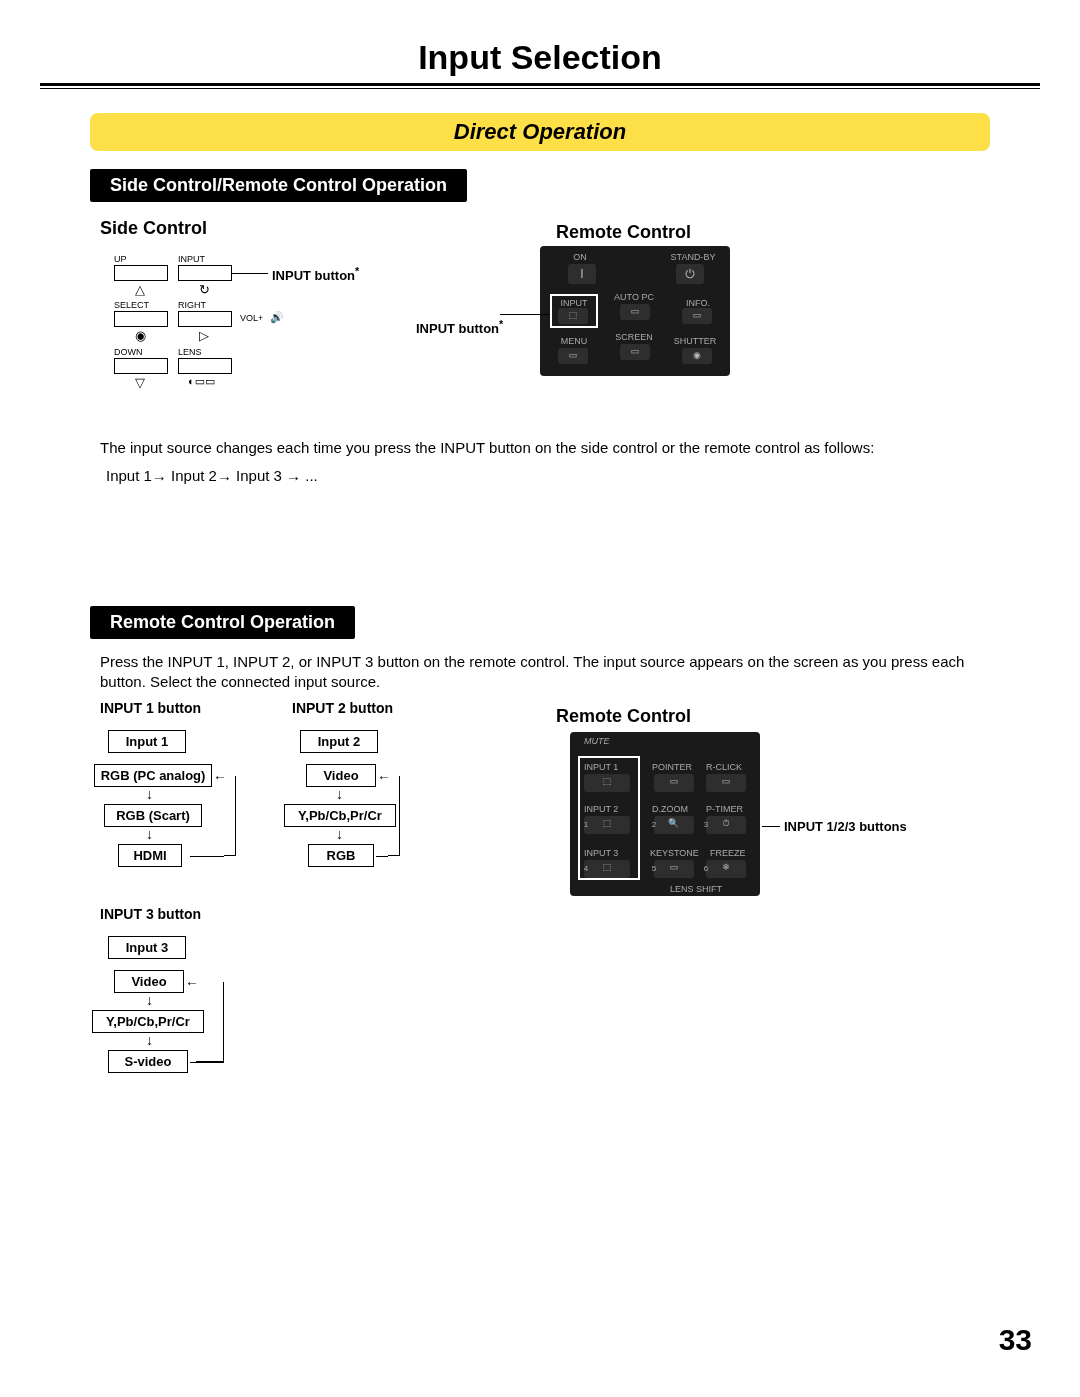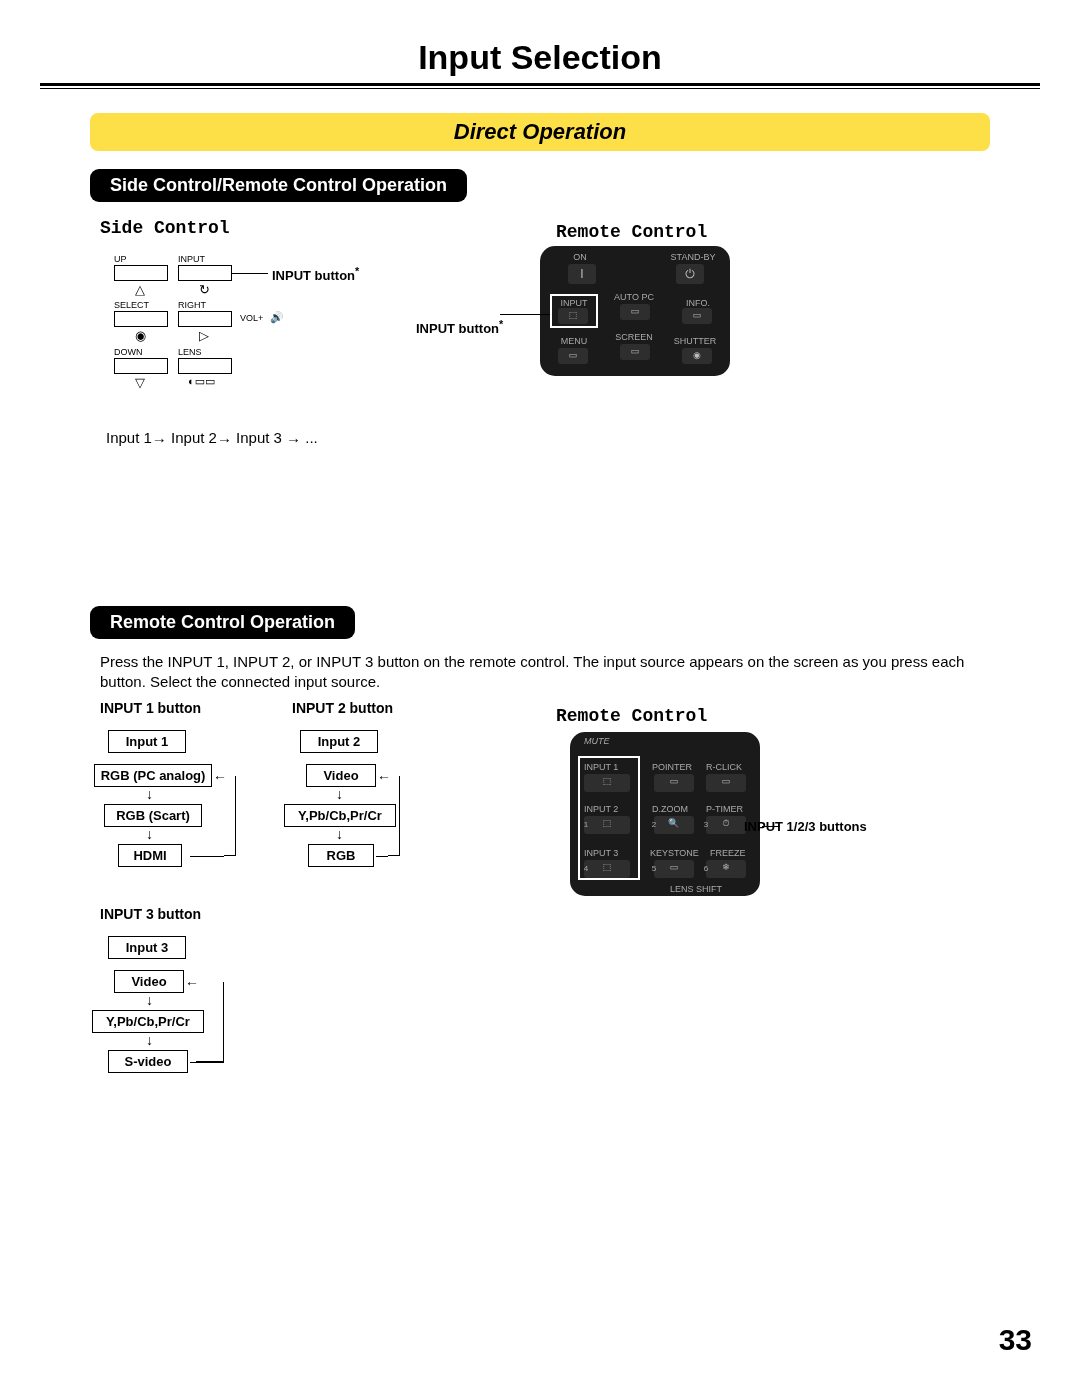--- a/index.html
+++ b/index.html
@@ -32,29 +32,28 @@
     font-weight: bold;
     font-style: italic;
     padding: 6px 0;
     margin: 24px 90px 18px 90px;
   }
   .sub-pill {
     background: #000;
     color: #fff;
     font-weight: bold;
     font-size: 18px;
-    border-radius: 9px;
+    border-radius: 2px;
     display: inline-block;
     padding: 6px 20px;
     margin-left: 90px;
   }
   .sub-heading {
     font-weight: bold;
     font-size: 18px;
-    font-family: Liberation Mono, monospace;
   }
   .body-text {
     font-size: 15px;
     line-height: 1.35;
     margin: 8px 100px 0 100px;
   }
   .note-text {
     font-size: 15px;
     line-height: 1.35;
     margin: 0 100px 0 110px;
@@ -83,21 +82,21 @@
     position: absolute;
   }
   .callout-line {
     position: absolute;
     background: #000;
   }
   
   .remote-sim {
     position: absolute;
     background: #1a1a1a;
-    border-radius: 15px;
+    border-radius: 4px;
   }
   .remote-btn {
     position: absolute;
     background: #2e2e2e;
     color: #bbb;
     font-size: 9px;
     text-align: center;
     border-radius: 3px;
     padding: 2px 0;
   }
@@ -220,20 +219,21 @@
   <div class="remote-btn" style="left:142px; top:102px; width:30px; height:16px;">◉</div>
 </div>
 
 <div class="callout-line" style="left:500px; top:314px; width:50px; height:1px;"></div>
 <span class="callout-label" style="left:416px; top:318px;">
   <span>INPUT button</span><sup>*</sup>
 </span>
 
 
 <div style="position:absolute; top:420px; left:0; right:0;">
+  <p class="body-text" style="margin-top:18px;">The input source changes each time you press the INPUT button on the side control or the remote control as follows:</p>
   <p class="body-text" style="margin-left:106px;">Input 1→ Input 2→ Input 3 → ...</p>
 </div>
 
 
 <div class="sub-pill" style="position:absolute; top:606px; left:0;">Remote Control Operation</div>
 
 <p class="body-text" style="position:absolute; top:644px; left:0; right:0;">Press the INPUT 1, INPUT 2, or INPUT 3 button on the remote control. The input source appears on the screen as you press each button. Select the connected input source.</p>
 
 
 <div style="position:absolute; left:556px; top:706px;" class="sub-heading">Remote Control</div>
@@ -265,21 +265,21 @@
   <span class="remote-label" style="left:140px; top:116px;">FREEZE</span>
   <span class="remote-label" style="left:12px; top:132px; width:8px; font-size:8px;">4</span>
   <div class="remote-btn" style="left:84px; top:128px; width:40px; height:18px;">▭</div>
   <span class="remote-label" style="left:80px; top:132px; width:8px; font-size:8px;">5</span>
   <div class="remote-btn" style="left:136px; top:128px; width:40px; height:18px;">❄</div>
   <span class="remote-label" style="left:132px; top:132px; width:8px; font-size:8px;">6</span>
   <span class="remote-label" style="left:100px; top:152px;">LENS SHIFT</span>
 </div>
 
 <div class="callout-line" style="left:762px; top:826px; width:18px; height:1px;"></div>
-<span class="callout-label" style="left:744px; top:819px;">INPUT 1/2/3 buttons</span>
+<span class="callout-label" style="left:784px; top:819px;">INPUT 1/2/3 buttons</span>
 
 
 <span class="flow-label" style="left:100px; top:700px;">INPUT 1 button</span>
 <div class="flow-box" style="left:108px; top:730px; width:78px;">Input 1</div>
 <div class="flow-box" style="left:94px; top:764px; width:118px;">RGB (PC analog)</div>
 <span class="flow-arrow" style="left:146px; top:789px;">↓</span>
 <div class="flow-box" style="left:104px; top:804px; width:98px;">RGB (Scart)</div>
 <span class="flow-arrow" style="left:146px; top:829px;">↓</span>
 <div class="flow-box" style="left:118px; top:844px; width:64px;">HDMI</div>
 

